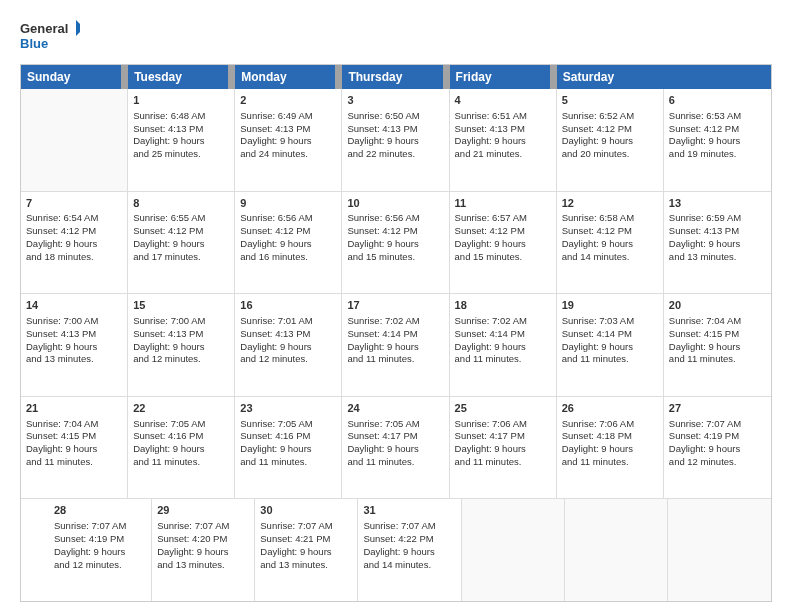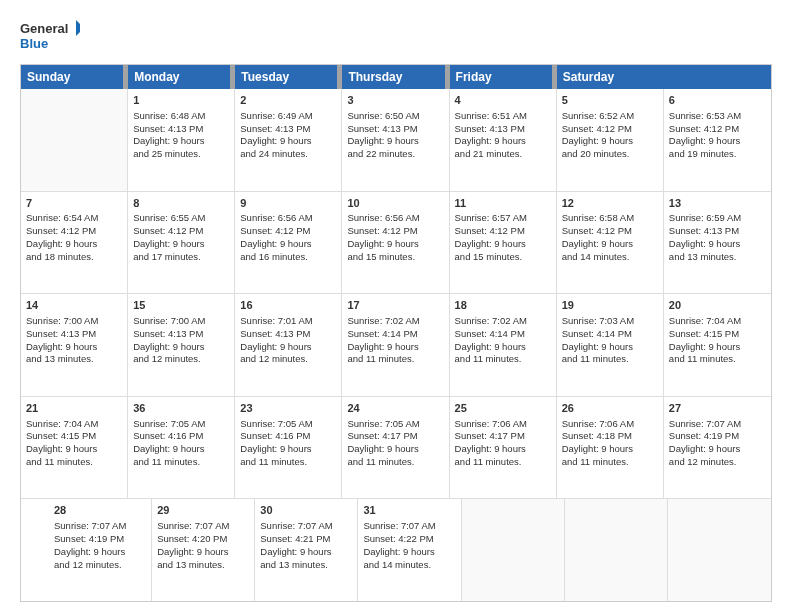--- a/index.html
+++ b/index.html
@@ -51,21 +51,21 @@
       display: grid;
       grid-template-columns: repeat(7, 1fr);
       background: #2a6ab5;
     }
     .cal-header-cell {
       color: #fff;
       font-size: 12px;
       font-weight: bold;
       padding: 5px 6px;
       text-align: left;
-      border-right: 5px solid #a3a3a3;
+      border-right: 7px solid #a3a3a3;
     }
     .cal-header-cell:last-child { border-right: none; }
     .cal-body {
       flex: 1;
       display: flex;
       flex-direction: column;
     }
     .cal-row {
       display: grid;
       grid-template-columns: repeat(7, 1fr);
@@ -108,22 +108,22 @@
 </div>
     <div class="title-area">
       <div class="month-title"></div>
       <div class="subtitle"></div>
     </div>
   </div>
 
   <div class="calendar">
     <div class="cal-header" id="cal-header-row">
         <div class="cal-header-cell">Sunday</div>
+        <div class="cal-header-cell">Tuesday</div>
         <div class="cal-header-cell">Monday</div>
-        <div class="cal-header-cell">Tuesday</div>
         <div class="cal-header-cell">Thursday</div>
         <div class="cal-header-cell">Friday</div>
         <div class="cal-header-cell">Saturday</div>
       </div>
     <div class="cal-body" id="cal-body">
         <div class="cal-row">
           <div class="cal-cell empty"></div>
           <div class="cal-cell">
             <span class="day-number">1</span>
             <span class="cell-line">Sunrise: 6:48 AM</span>
@@ -271,21 +271,21 @@
         </div>
         <div class="cal-row">
           <div class="cal-cell">
             <span class="day-number">21</span>
             <span class="cell-line">Sunrise: 7:04 AM</span>
             <span class="cell-line">Sunset: 4:15 PM</span>
             <span class="cell-line">Daylight: 9 hours</span>
             <span class="cell-line">and 11 minutes.</span>
           </div>
           <div class="cal-cell">
-            <span class="day-number">36</span>
+            <span class="day-number">22</span>
             <span class="cell-line">Sunrise: 7:05 AM</span>
             <span class="cell-line">Sunset: 4:16 PM</span>
             <span class="cell-line">Daylight: 9 hours</span>
             <span class="cell-line">and 11 minutes.</span>
           </div>
           <div class="cal-cell">
             <span class="day-number">23</span>
             <span class="cell-line">Sunrise: 7:05 AM</span>
             <span class="cell-line">Sunset: 4:16 PM</span>
             <span class="cell-line">Daylight: 9 hours</span>

